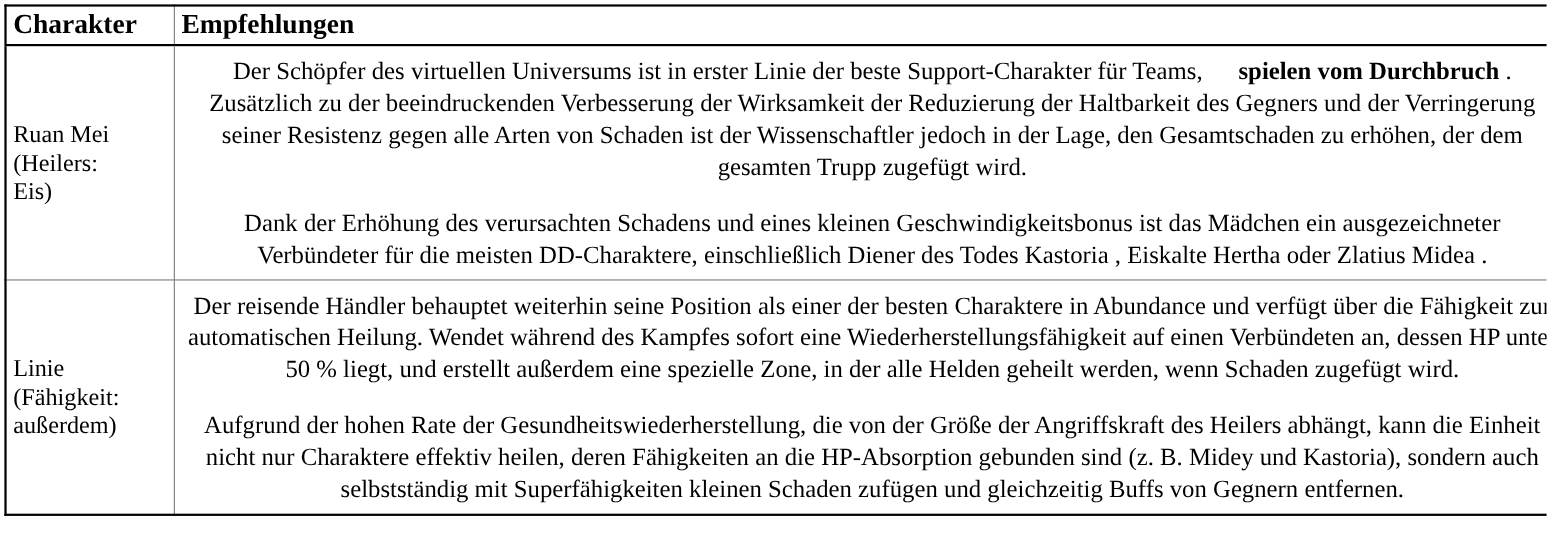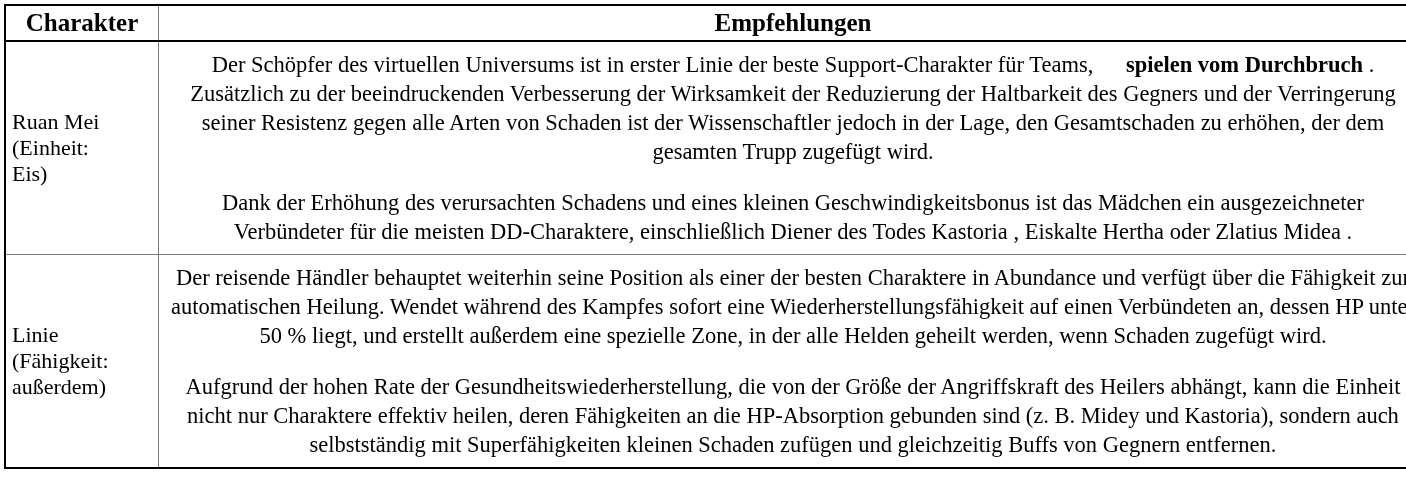--- a/index.html
+++ b/index.html
@@ -29,21 +29,21 @@
     vertical-align: middle;
     padding: 2px 6px;
   }
   table.rec-table thead th {
     border-bottom: 2px solid #000000;
   }
   .col-char { width: 140px; }
   .col-rec  { width: 1256px; }
 
   .hdr {
-    text-align: center;
+    text-align: left;
     font-weight: bold;
     font-size: 25px;
     line-height: 30px;
     padding-top: 3px;
     padding-bottom: 3px;
   }
   .char-cell {
     font-size: 22px;
     line-height: 26px;
   }
@@ -71,21 +71,21 @@
     <thead>
       <tr>
         <th class="hdr col-char">Charakter</th>
         <th class="hdr col-rec">Empfehlungen</th>
       </tr>
     </thead>
     <tbody>
       <tr class="row-1">
         <td class="char-cell col-char">
           <div>Ruan Mei</div>
-          <div>(Einheit:</div>
+          <div>(Heilers:</div>
           <div>Eis)</div>
         </td>
         <td class="rec-cell col-rec">
           <p><span>Der Schöpfer des virtuellen Universums ist in erster Linie der beste Support-Charakter für Teams, </span><span class="b">spielen vom Durchbruch</span><span> . Zusätzlich zu der beeindruckenden Verbesserung der Wirksamkeit der Reduzierung der Haltbarkeit des Gegners und der Verringerung seiner Resistenz gegen alle Arten von Schaden ist der Wissenschaftler jedoch in der Lage, den Gesamtschaden zu erhöhen, der dem gesamten Trupp zugefügt wird.</span></p>
           <p>Dank der Erhöhung des verursachten Schadens und eines kleinen Geschwindigkeitsbonus ist das Mädchen ein ausgezeichneter Verbündeter für die meisten DD-Charaktere, einschließlich Diener des Todes Kastoria , Eiskalte Hertha oder Zlatius Midea .</p>
         </td>
       </tr>
       <tr class="row-2">
         <td class="char-cell col-char">
           <div>Linie</div>

